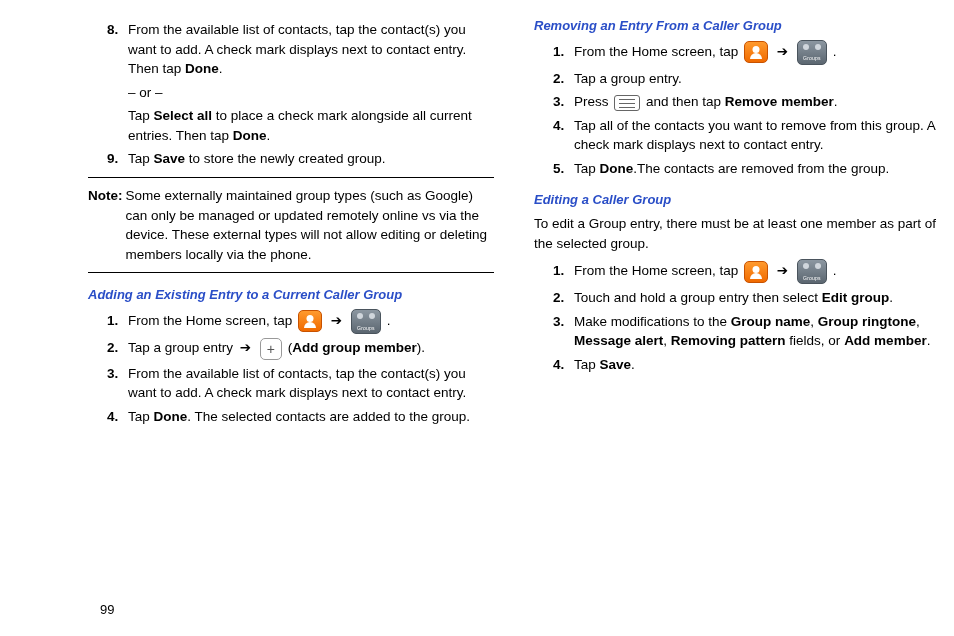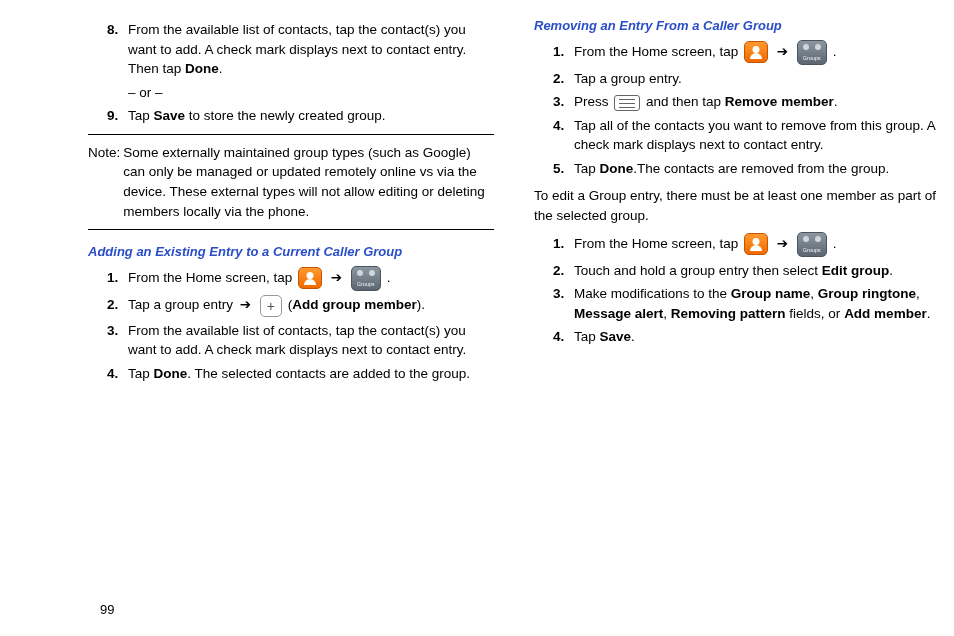--- a/index.html
+++ b/index.html
@@ -138,21 +138,21 @@
   }
   .note-box {
     border-top: 1px solid #000;
     border-bottom: 1px solid #000;
     padding: 8px 0;
     margin: 6px 0 10px 0;
     display: flex;
     gap: 3px;
   }
   .note-label {
-    font-weight: normal;
+    font-weight: bold;
     white-space: nowrap;
     flex: 0 0 auto;
   }
   .note-body {
     flex: 1 1 auto;
   }
   .pagenum {
     position: absolute;
     left: 72px;
     bottom: 16px;
@@ -165,20 +165,23 @@
 
 <div class="page">
 
   <div class="col">
 
     <ol class="steps" start="8">
       <li>
         <span class="body">
           <span>From the available list of contacts, tap the contact(s) you want to add. A check mark displays next to contact entry. Then tap </span><span class="b">Done</span><span>.</span>
           <div class="sub">– or –</div>
+          <div class="sub">
+            <span>Tap </span><span class="b">Select all</span><span> to place a check mark alongside all current entries. Then tap </span><span class="b">Done</span><span>.</span>
+          </div>
         </span>
       </li>
       <li>
         <span class="body">
           <span>Tap </span><span class="b">Save</span><span> to store the newly created group.</span>
         </span>
       </li>
     </ol>
 
     <div class="note-box">
@@ -241,20 +244,21 @@
       <li>
         <span class="body">Tap all of the contacts you want to remove from this group. A check mark displays next to contact entry.</span>
       </li>
       <li>
         <span class="body">
           <span>Tap </span><span class="b">Done</span><span>.The contacts are removed from the group.</span>
         </span>
       </li>
     </ol>
 
+    <div class="section-title">Editing a Caller Group</div>
     <div class="intro">To edit a Group entry, there must be at least one member as part of the selected group.</div>
 
     <ol class="steps">
       <li>
         <span class="body">
           <span>From the Home screen, tap </span>
           <span class="icon icon-contacts"></span>
           <span class="arrow">➔</span>
           <span class="icon icon-groups"></span>
           <span>.</span>

